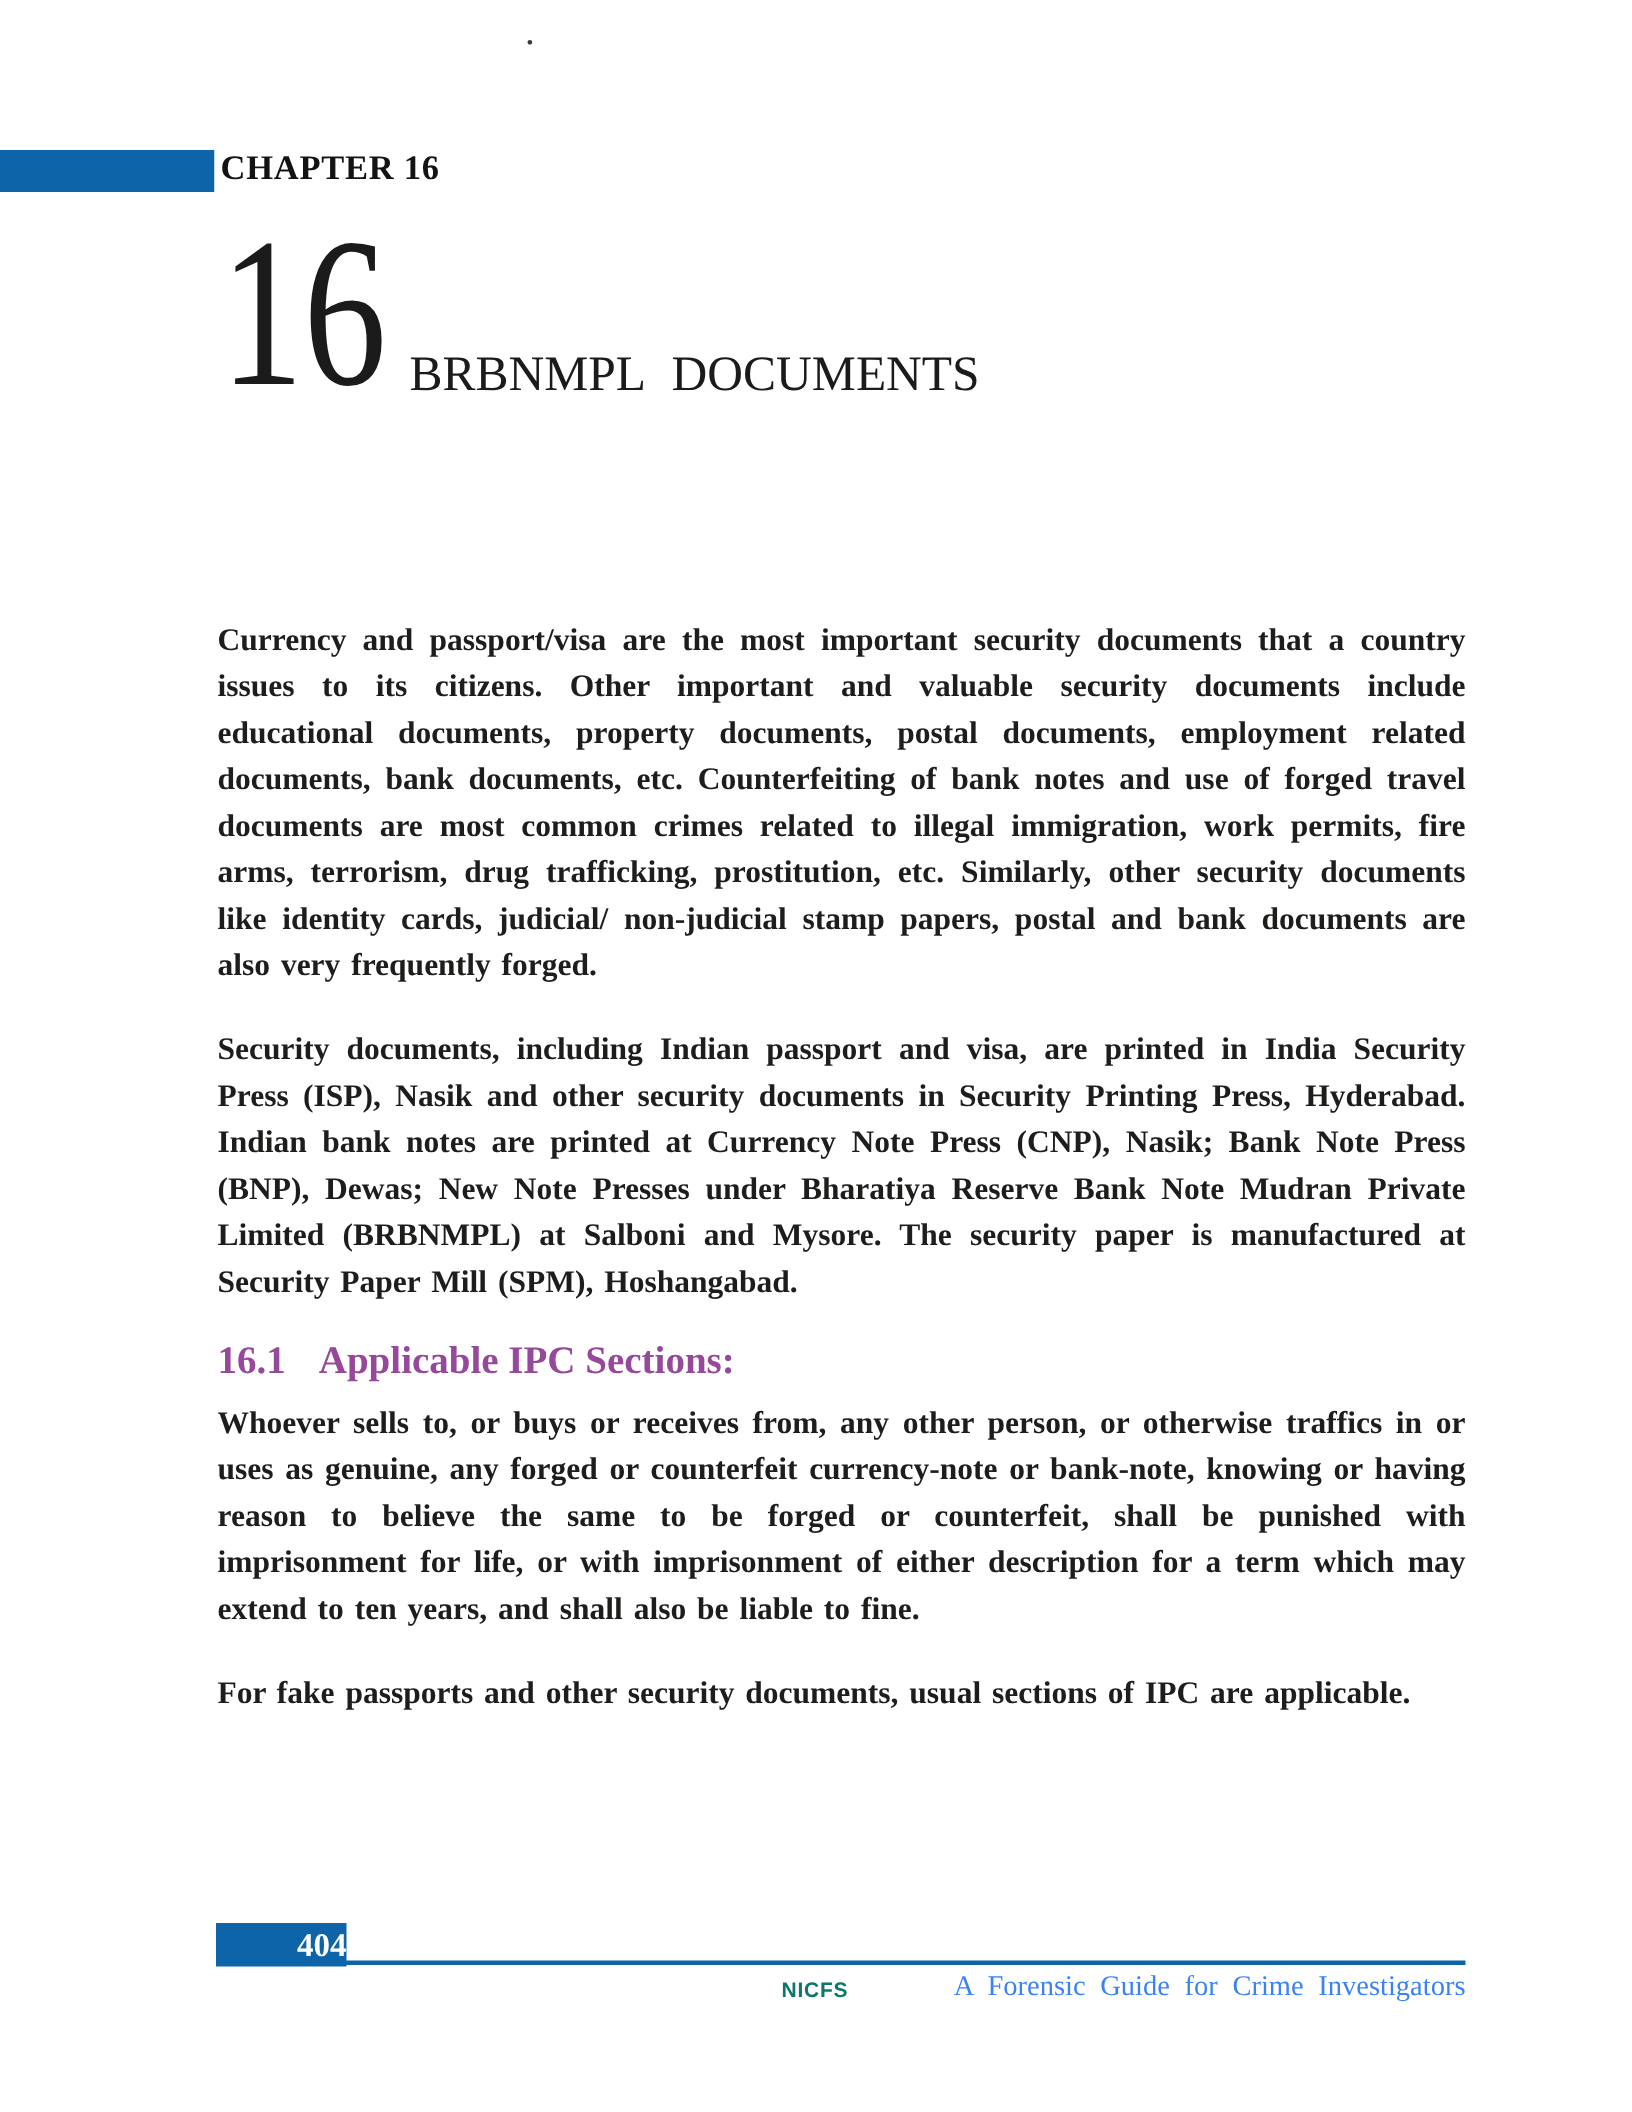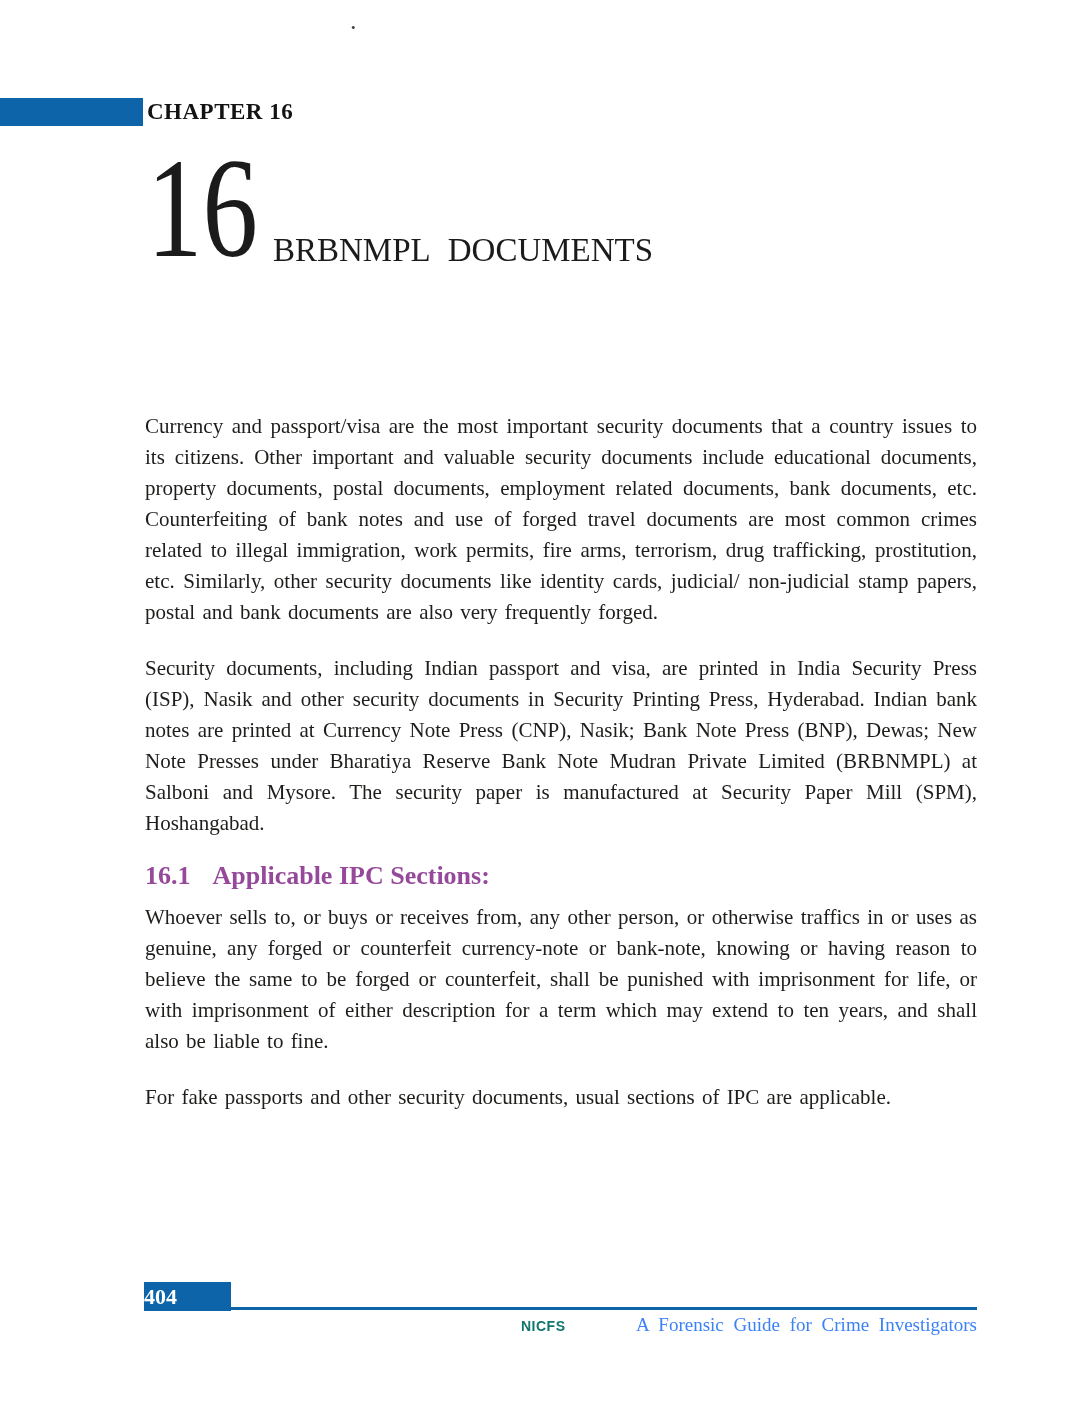--- a/index.html
+++ b/index.html
@@ -16,21 +16,21 @@
   
   .stray-dot {
     left: 350px; top: 8px;
     font-size: 26px; line-height: 26px;
     color: #3a3a3a;
   }
 
   
   .chapter-bar {
     left: 0; top: 96px; right: 0; height: 32px;
-    display: flex; align-items: flex-start;
+    display: flex; align-items: flex-end;
   }
   .bar-seg { background: var(--bar-blue, #0e64a8); }
   .bar-left { width: 143px; margin-top: 2px; height: 28px; }
   .bar-label {
     padding: 0 4px;
     font-weight: bold; font-size: 23px; line-height: 32px;
     letter-spacing: 0.5px;
     color: #131313; background: #ffffff;
     white-space: nowrap;
   }
@@ -54,20 +54,21 @@
 
   
   .content {
     left: 145px; top: 411px; width: 832px;
   }
   .content p {
     margin: 0;
     font-size: 21px; line-height: 31px;
     text-align: justify; text-align-last: left;
     word-spacing: 2px;
+    font-weight: bold;
   }
   .mt25 { margin-top: 25px !important; }
   .section-heading {
     margin: 20px 0 0 0;
     font-size: 26px; line-height: 34px;
     font-weight: bold;
     color: var(--heading-purple, #96499b);
     white-space: nowrap;
   }
   .section-heading .sec-num { margin-right: 22px; }
@@ -80,21 +81,21 @@
     word-spacing: 3px;
     white-space: nowrap;
   }
   .para-after-h3 { margin-top: 9px !important; }
 
   
   .pagenum-box {
     left: 144px; top: 1282px; width: 87px; height: 29px;
     background: var(--bar-blue, #0e64a8);
     color: #ffffff;
-    display: flex; align-items: center; justify-content: flex-start;
+    display: flex; align-items: center; justify-content: flex-end;
     font-weight: bold; font-size: 22px;
   }
   .footer-rule {
     left: 230px; top: 1307px; width: 747px; height: 3px;
     background: var(--bar-blue, #0e64a8);
   }
   .footer-org {
     left: 521px; top: 1318px;
     font-family: "Liberation Sans", "DejaVu Sans", sans-serif;
     font-weight: bold; font-size: 14px; letter-spacing: 0.5px;

